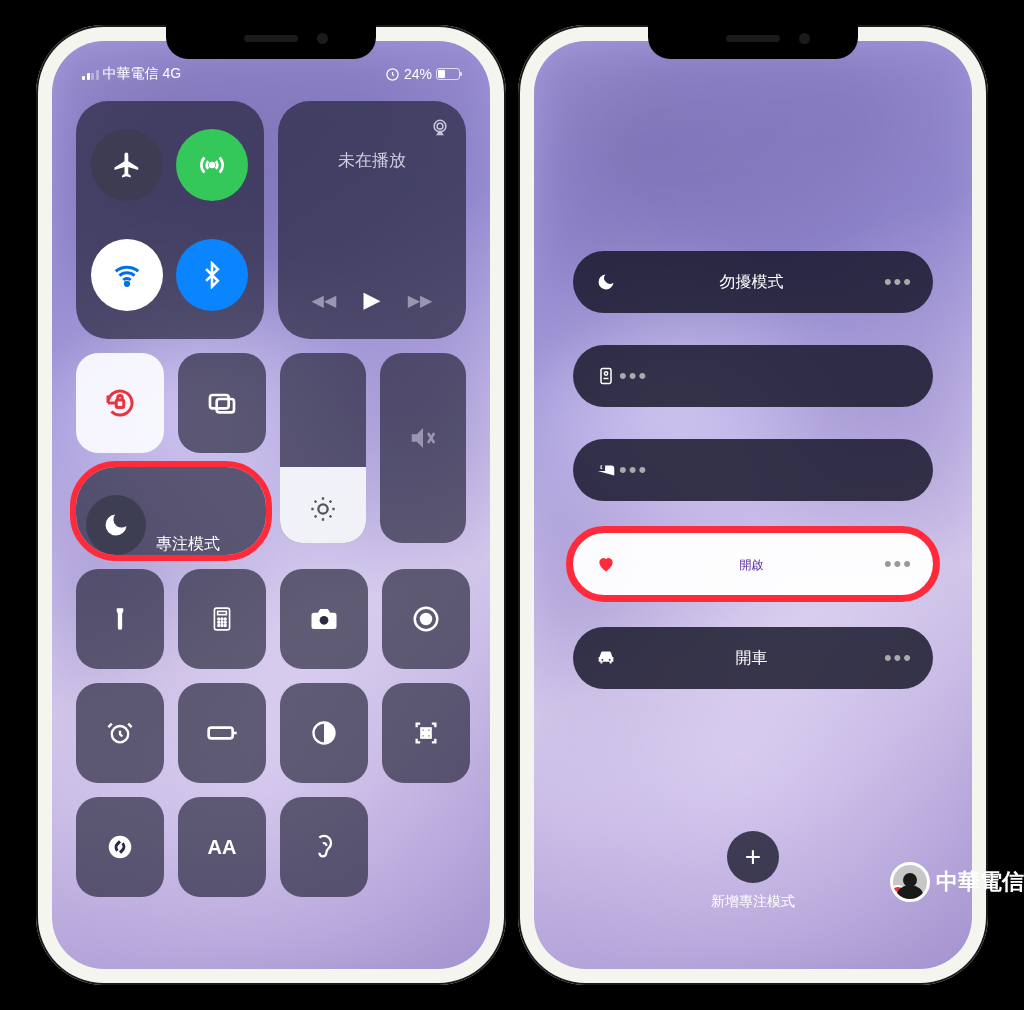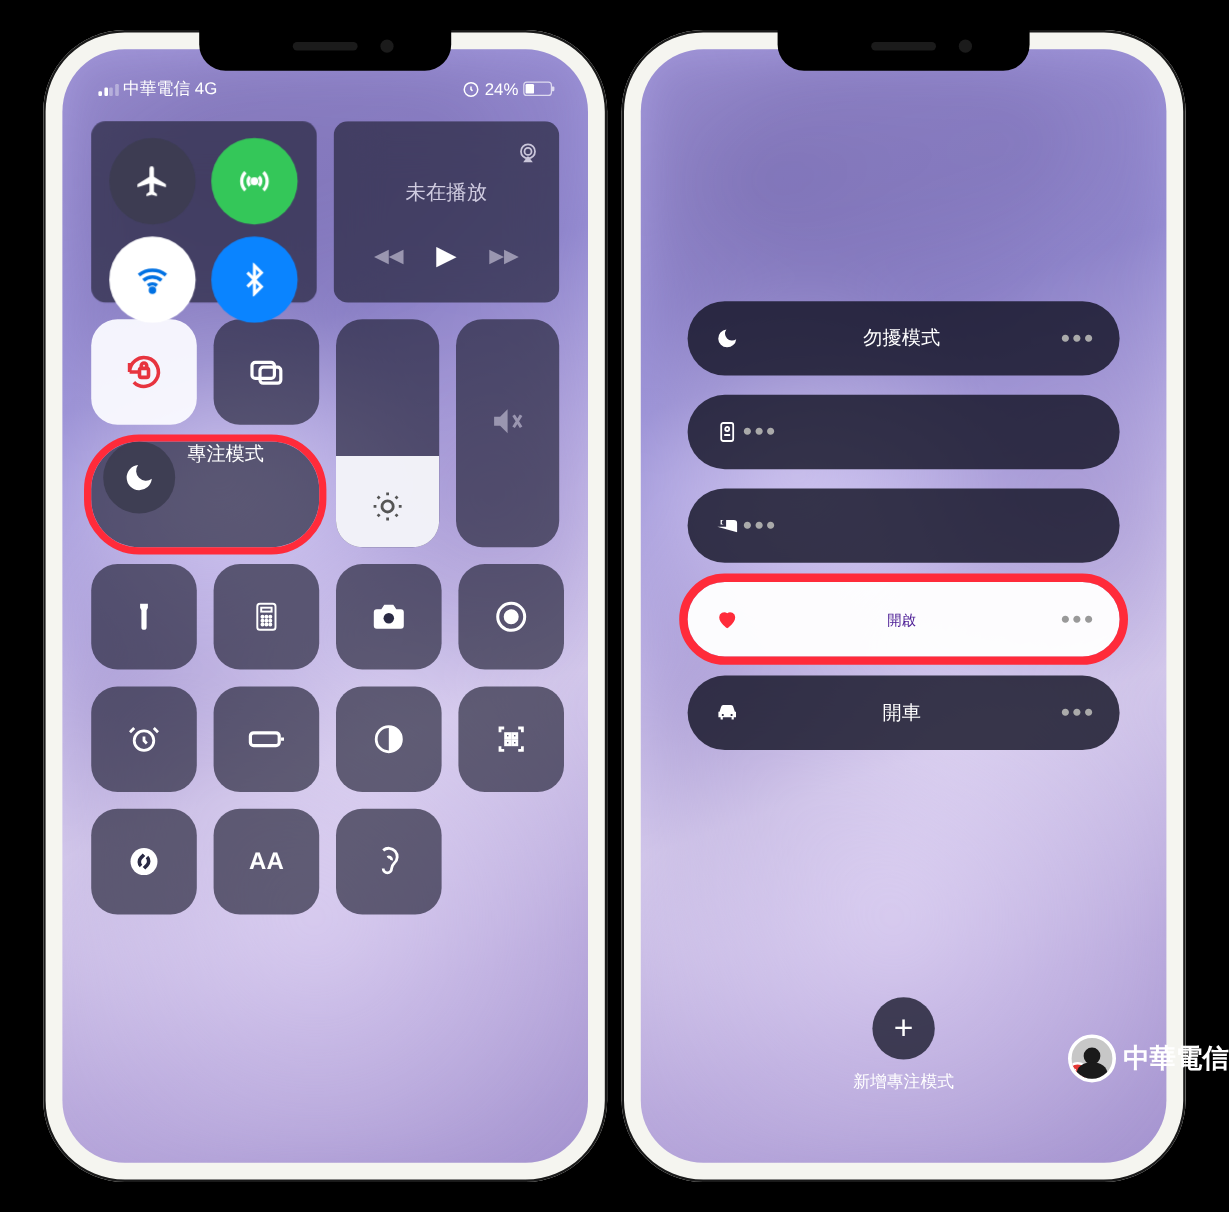--- a/index.html
+++ b/index.html
@@ -95,53 +95,53 @@
 .signal-bars span { width: 3px; background: #fff; border-radius: 1px; }
 .signal-bars span:nth-child(1){height:4px} .signal-bars span:nth-child(2){height:7px}
 .signal-bars span:nth-child(3){height:7px;opacity:.35} .signal-bars span:nth-child(4){height:10px;opacity:.35}
 .battery-pill { width: 24px; height: 12px; border: 1px solid rgba(255,255,255,.7); border-radius: 3px; position: relative; }
 .battery-pill::before { content: ""; position: absolute; left: 1px; top: 1px; bottom: 1px; width: 30%; background: #fff; border-radius: 1px; }
 .battery-pill::after { content: ""; position: absolute; right: -3px; top: 3px; width: 2px; height: 4px; background: rgba(255,255,255,.7); border-radius: 0 1px 1px 0; }
 
 
 .cc { position: absolute; inset: 60px 24px 24px 24px; z-index: 5; }
 .cc-row { display: flex; gap: 14px; margin-bottom: 14px; }
-.cc-quad, .cc-media { width: 190px; height: 151px; border-radius: 12px; background: rgba(30,30,50,.65); backdrop-filter: blur(20px); }
+.cc-quad, .cc-media { width: 190px; height: 238px; border-radius: 32px; background: rgba(30,30,50,.65); backdrop-filter: blur(20px); }
 .cc-quad { display: grid; grid-template: 1fr 1fr / 1fr 1fr; place-items: center; padding: 14px; gap: 10px; }
 .cc-circle { width: 72px; height: 72px; border-radius: 50%; display: flex; align-items: center; justify-content: center; color: #fff; }
 .bg-dark { background: rgba(60,60,80,.9); }
 .bg-green { background: #34c759; }
 .bg-white { background: #fff; color: #0071e3; }
 .bg-blue { background: #0a84ff; }
 .cc-media { padding: 18px 20px; display: flex; flex-direction: column; color: #d0cce0; position: relative; }
 .airplay-ic { position: absolute; top: 16px; right: 16px; width: 20px; height: 20px; }
 .media-title { font-size: 17px; margin: 30px auto 0; }
 .media-ctrl { margin-top: auto; display: flex; justify-content: space-around; align-items: center; padding-bottom: 8px; color: #9a96b0; }
 .media-ctrl .play { color: #fff; font-size: 22px; }
 
-.cc-btn { width: 88px; height: 88px; border-radius: 22px; background: rgba(30,30,50,.65); display: flex; align-items: center; justify-content: center; color: #fff; }
+.cc-btn { width: 88px; height: 100px; border-radius: 22px; background: rgba(30,30,50,.65); display: flex; align-items: center; justify-content: center; color: #fff; }
 .cc-btn.bright { background: rgba(250,250,255,.95); color: #444; }
 .focus-pill {
   width: 190px; height: 88px; border-radius: 40px; background: rgba(30,30,50,.65);
-  display: flex; align-items: flex-start; padding: 0 10px; gap: 10px; color: #fff;
+  display: flex; align-items: flex-end; padding: 0 10px; gap: 10px; color: #fff;
   position: relative;
 }
 .focus-moon { width: 60px; height: 60px; border-radius: 50%; background: rgba(60,60,80,.9); display: flex; align-items: center; justify-content: center; }
 .focus-text { font-size: 16px; }
 .highlight-ring { position: absolute; inset: -6px; border: 6px solid #ff2b3a; border-radius: 46px; pointer-events: none; }
 
 .sliders { width: 190px; height: 190px; display: flex; gap: 14px; }
 .slider { flex: 1; border-radius: 22px; background: rgba(30,30,50,.65); display: flex; flex-direction: column; justify-content: flex-end; align-items: center; padding-bottom: 20px; color: #9a96b0; position: relative; overflow: hidden; }
 .slider-fill { position: absolute; left: 0; right: 0; bottom: 0; height: 40%; background: rgba(250,250,255,.95); }
 .slider svg { position: relative; z-index: 1; }
 
 .grid4 { display: grid; grid-template-columns: repeat(4, 88px); gap: 14px; }
 
 
-.focus-list { position: absolute; top: 210px; left: 50%; transform: translateX(-50%); width: 360px; z-index: 5; display: flex; flex-direction: column; gap: 16px; }
+.focus-list { position: absolute; top: 210px; left: 50%; transform: translateX(-50%); width: 360px; z-index: 5; display: flex; flex-direction: column; gap: 32px; }
 .focus-item {
   width: 100%; height: 62px; border-radius: 32px; background: rgba(20,20,38,.82);
   display: flex; align-items: center; padding: 0 20px; color: #fff; position: relative;
 }
 .focus-item.active { background: rgba(255,255,255,.96); color: #222; }
 .focus-item.active .highlight-ring { inset: -7px; border-width: 7px; border-radius: 40px; }
 .fi-icon { width: 26px; display: flex; justify-content: center; }
 .fi-labels { flex: 1; text-align: center; display: flex; flex-direction: column; }
 .fi-title { font-size: 16px; font-weight: 500; }
 .fi-sub { font-size: 12px; color: #4c1d95; margin-top: 2px; }

